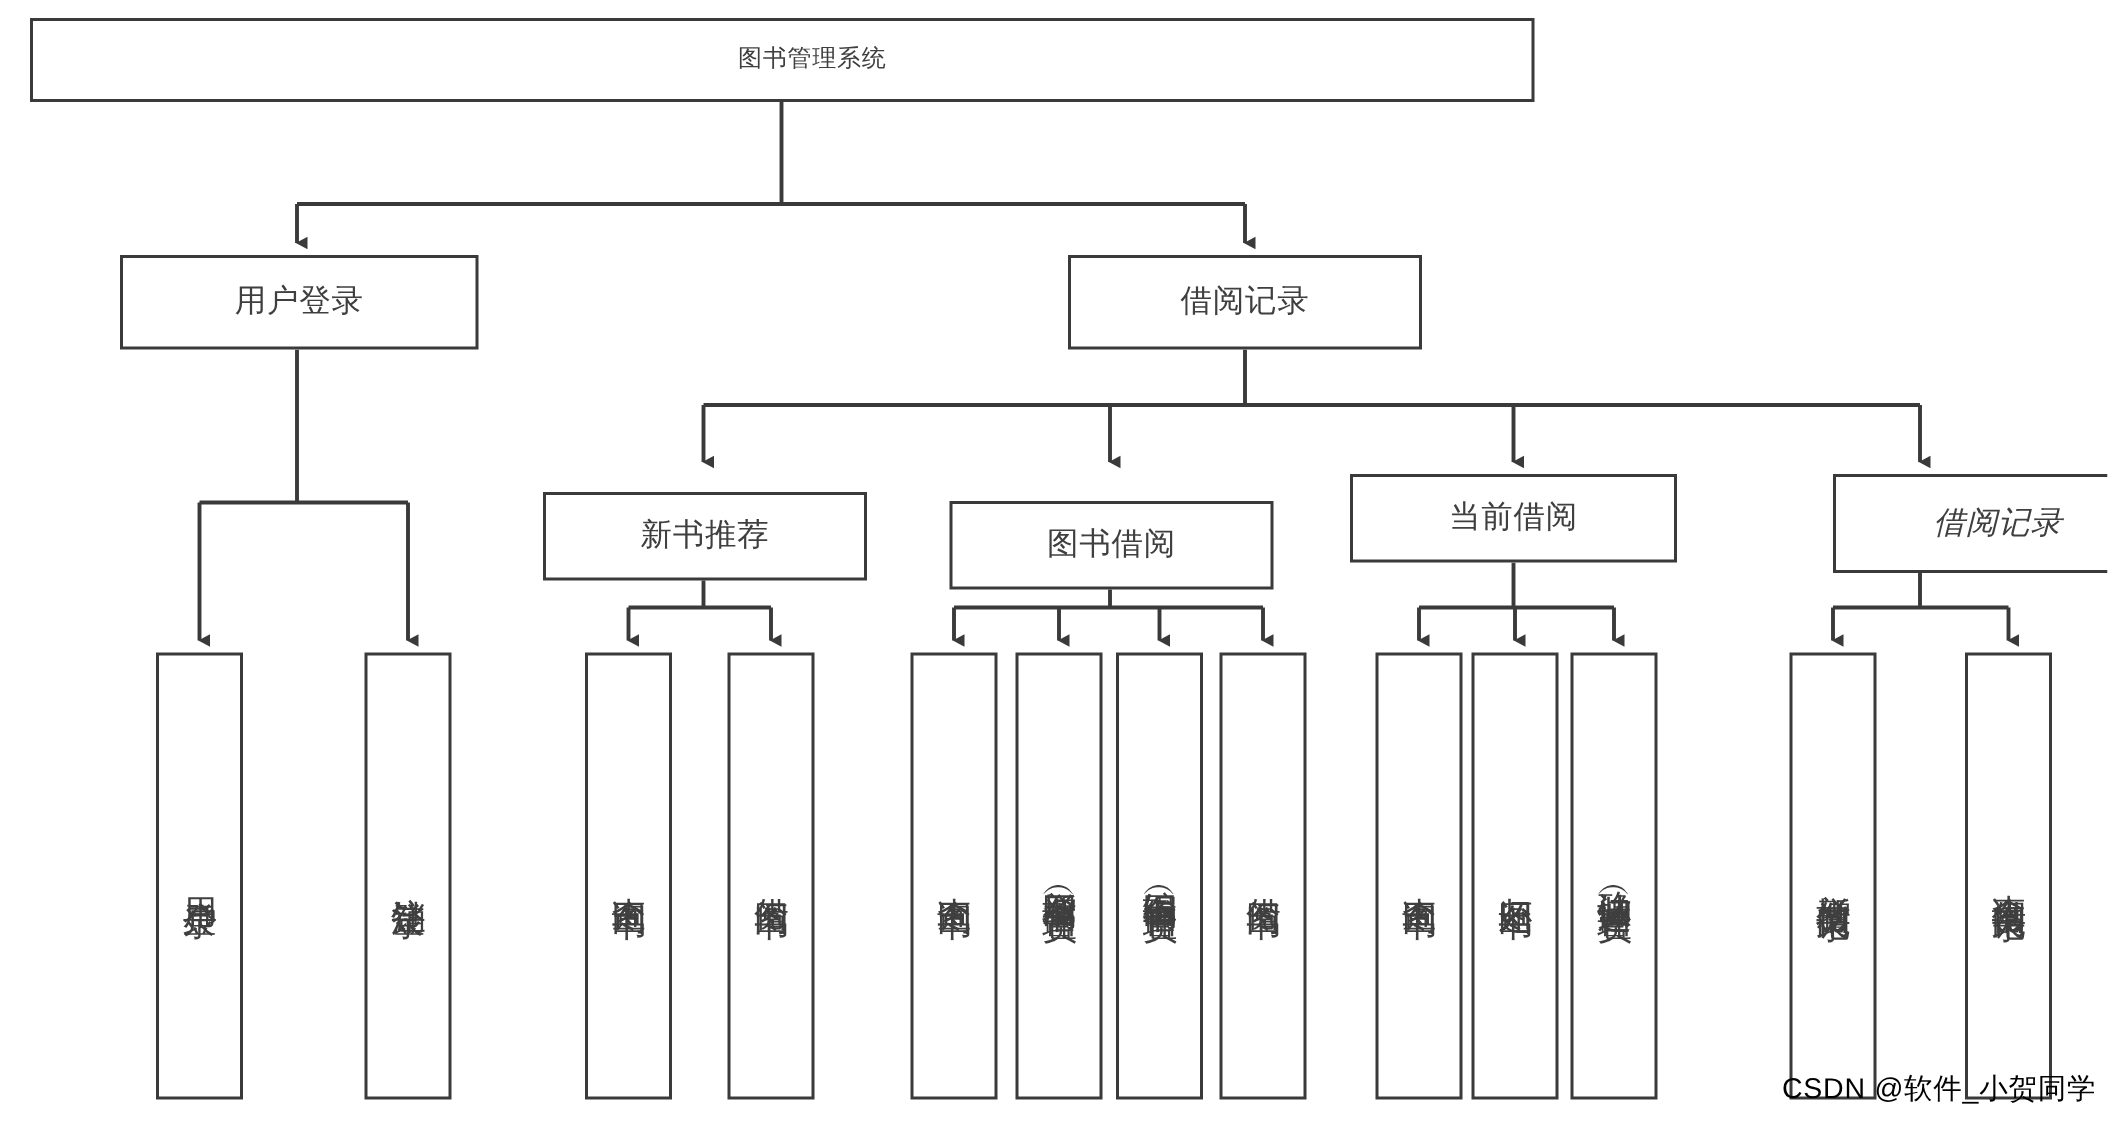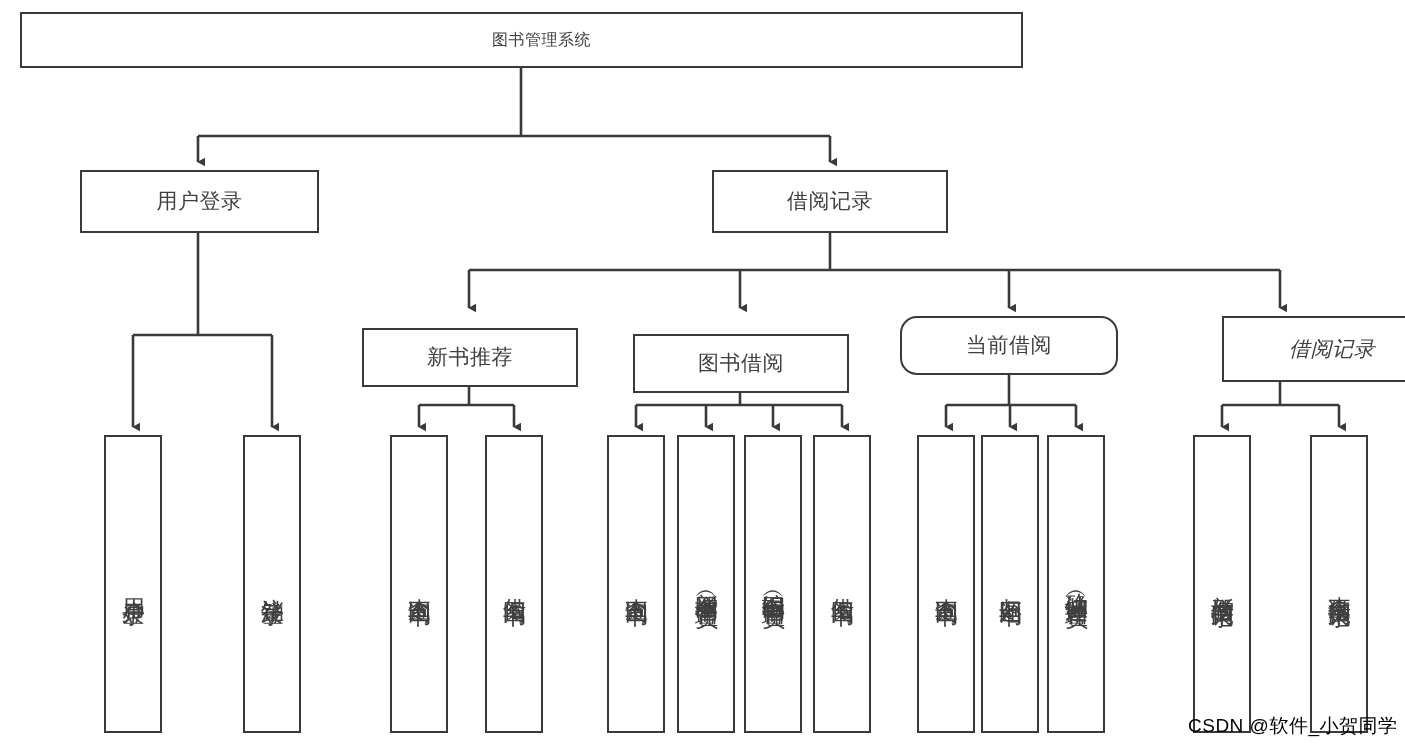--- a/index.html
+++ b/index.html
@@ -146,21 +146,21 @@
   </div>
 
   <div class="node horiz" style="left:362px; top:328px; width:216px; height:59px;">
     <span class="label">新书推荐</span>
   </div>
 
   <div class="node horiz" style="left:633px; top:316px; width:216px; height:59px;margin-top:18px;">
     <span class="label">图书借阅</span>
   </div>
 
-  <div class="node horiz" style="left:900px; top:316px; width:218px; height:59px;border-radius:17px;">
+  <div class="node horiz" style="left:900px; top:316px; width:218px; height:59px;">
     <span class="label">当前借阅</span>
   </div>
 
   <div class="node horiz" style="left:1222px; top:316px; width:220px; height:66px;font-style:italic;">
     <span class="label">借阅记录</span>
   </div>
 
   <div class="node vert" style="left:104px; top:435px; width:58px; height:298px;">
     <span class="label">用户登录</span>
   </div>

